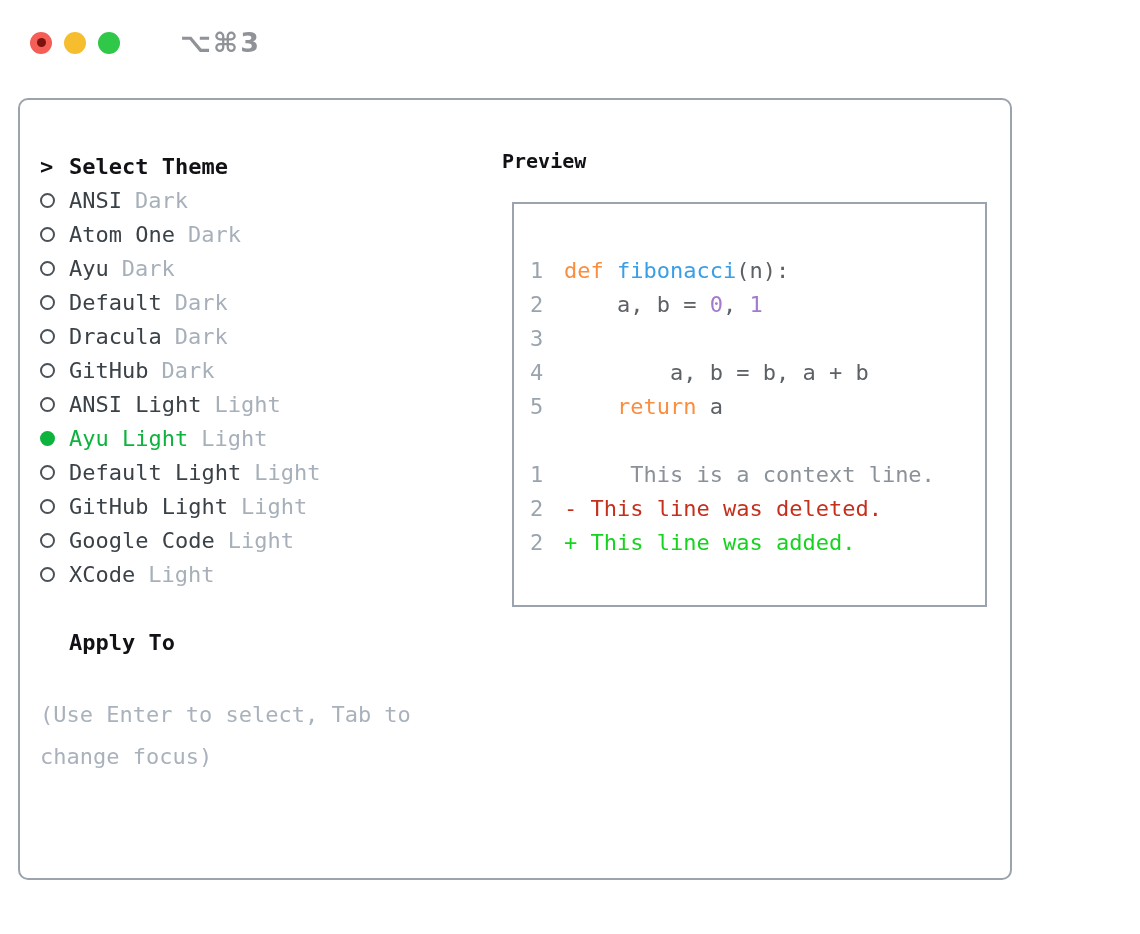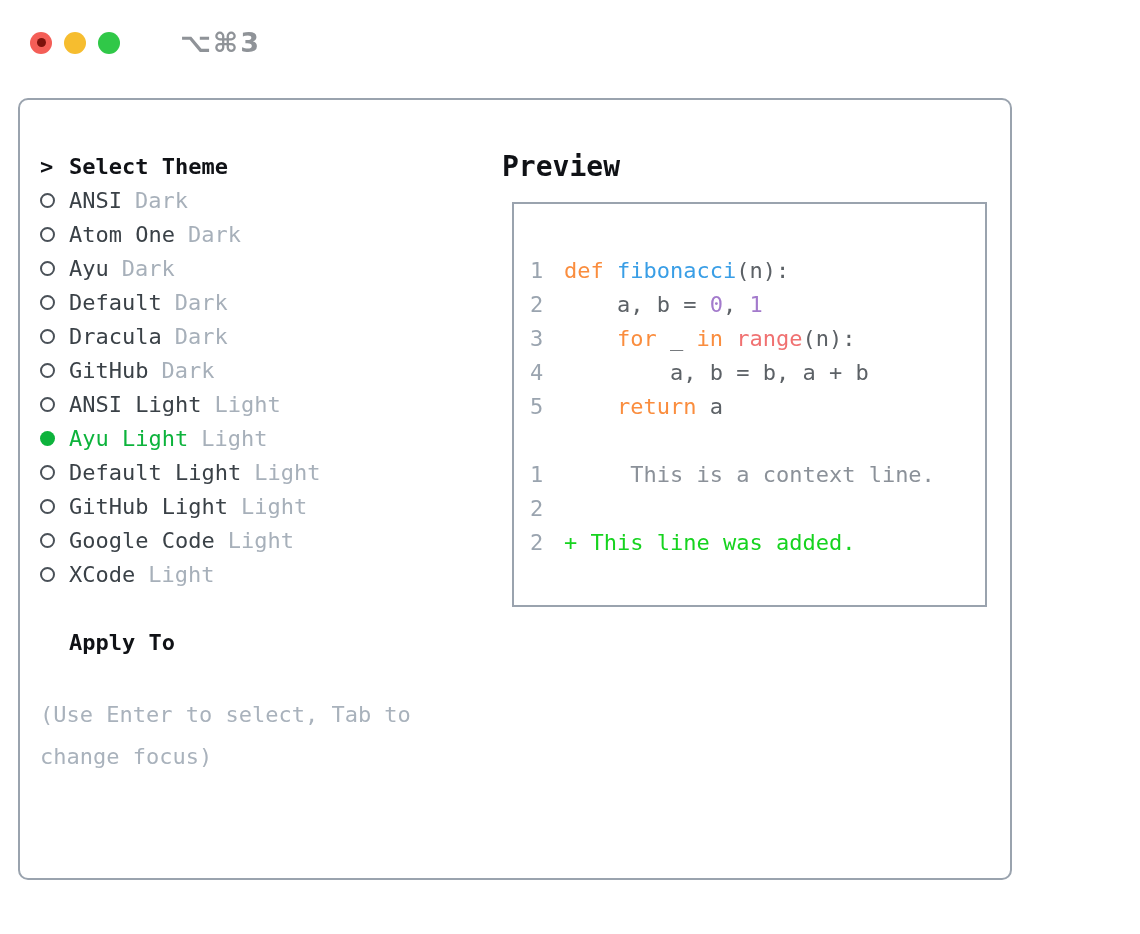--- a/index.html
+++ b/index.html
@@ -33,21 +33,21 @@
   .caret{width:29px;flex:none;font-weight:bold;color:var(--header_fg);}
   .hdr-label{font-weight:bold;color:var(--header_fg);}
   .item-name{color:var(--item_fg);}
   .item-name.selected{color:var(--accent_green);}
   .item-variant{color:var(--muted);margin-left:13px;}
   .spacer-row{height:34px;}
   .hint{margin-top:35px;width:400px;line-height:42px;color:var(--hint);white-space:normal;}
 
   
   .preview-title{position:absolute;left:482px;top:49px;height:34px;display:flex;
-                 align-items:flex-end;font-size:28px;}
+                 align-items:flex-start;font-size:20px;}
   .preview-box{position:absolute;left:492px;top:102px;width:475px;height:405px;
                border:2px solid var(--border);box-sizing:border-box;
                padding:49px 0 0 16px;overflow:hidden;}
   .code-row{display:flex;height:34px;align-items:center;font-size:22px;}
   .gutter{width:34px;flex:none;color:var(--gutter);white-space:pre;}
   .code-text{white-space:pre;}
   .tk-keyword{color:var(--keyword);text-align:right;}
   .tk-entity{color:var(--entity);}
   .tk-constant{color:var(--constant);}
   .tk-special{color:var(--special);}
@@ -115,40 +115,40 @@
           <div class="code-row">
             <span class="gutter">1</span>
             <span class="code-text"><span class="tk-keyword">def</span><span class="tk-fg"> </span><span class="tk-entity">fibonacci</span><span class="tk-fg">(n):</span></span>
           </div>
           <div class="code-row">
             <span class="gutter">2</span>
             <span class="code-text"><span class="tk-fg">    a, b = </span><span class="tk-constant">0</span><span class="tk-fg">, </span><span class="tk-constant">1</span></span>
           </div>
           <div class="code-row">
             <span class="gutter">3</span>
-            <span class="code-text"><span class="tk-fg">    </span><span class="tk-keyword">for</span><span class="tk-fg"> _ </span><span class="tk-keyword">in</span><span class="tk-fg"> </span><span class="tk-special">range</span><span class="tk-fg">(n):</span></span>
           </div>
           <div class="code-row">
             <span class="gutter">4</span>
             <span class="code-text"><span class="tk-fg">        a, b = b, a + b</span></span>
           </div>
           <div class="code-row">
             <span class="gutter">5</span>
             <span class="code-text"><span class="tk-fg">    </span><span class="tk-keyword">return</span><span class="tk-fg"> a</span></span>
           </div>
           <div class="code-row">
             <span class="gutter"></span>
             <span class="code-text"></span>
           </div>
           <div class="code-row">
             <span class="gutter">1</span>
             <span class="code-text"><span class="tk-context">     This is a context line.</span></span>
           </div>
           <div class="code-row">
             <span class="gutter">2</span>
+            <span class="code-text"><span class="tk-deleted">- This line was deleted.</span></span>
           </div>
           <div class="code-row">
             <span class="gutter">2</span>
             <span class="code-text"><span class="tk-added">+ This line was added.</span></span>
           </div>
         </div>
     </div>
 
   </div>
 </div>

